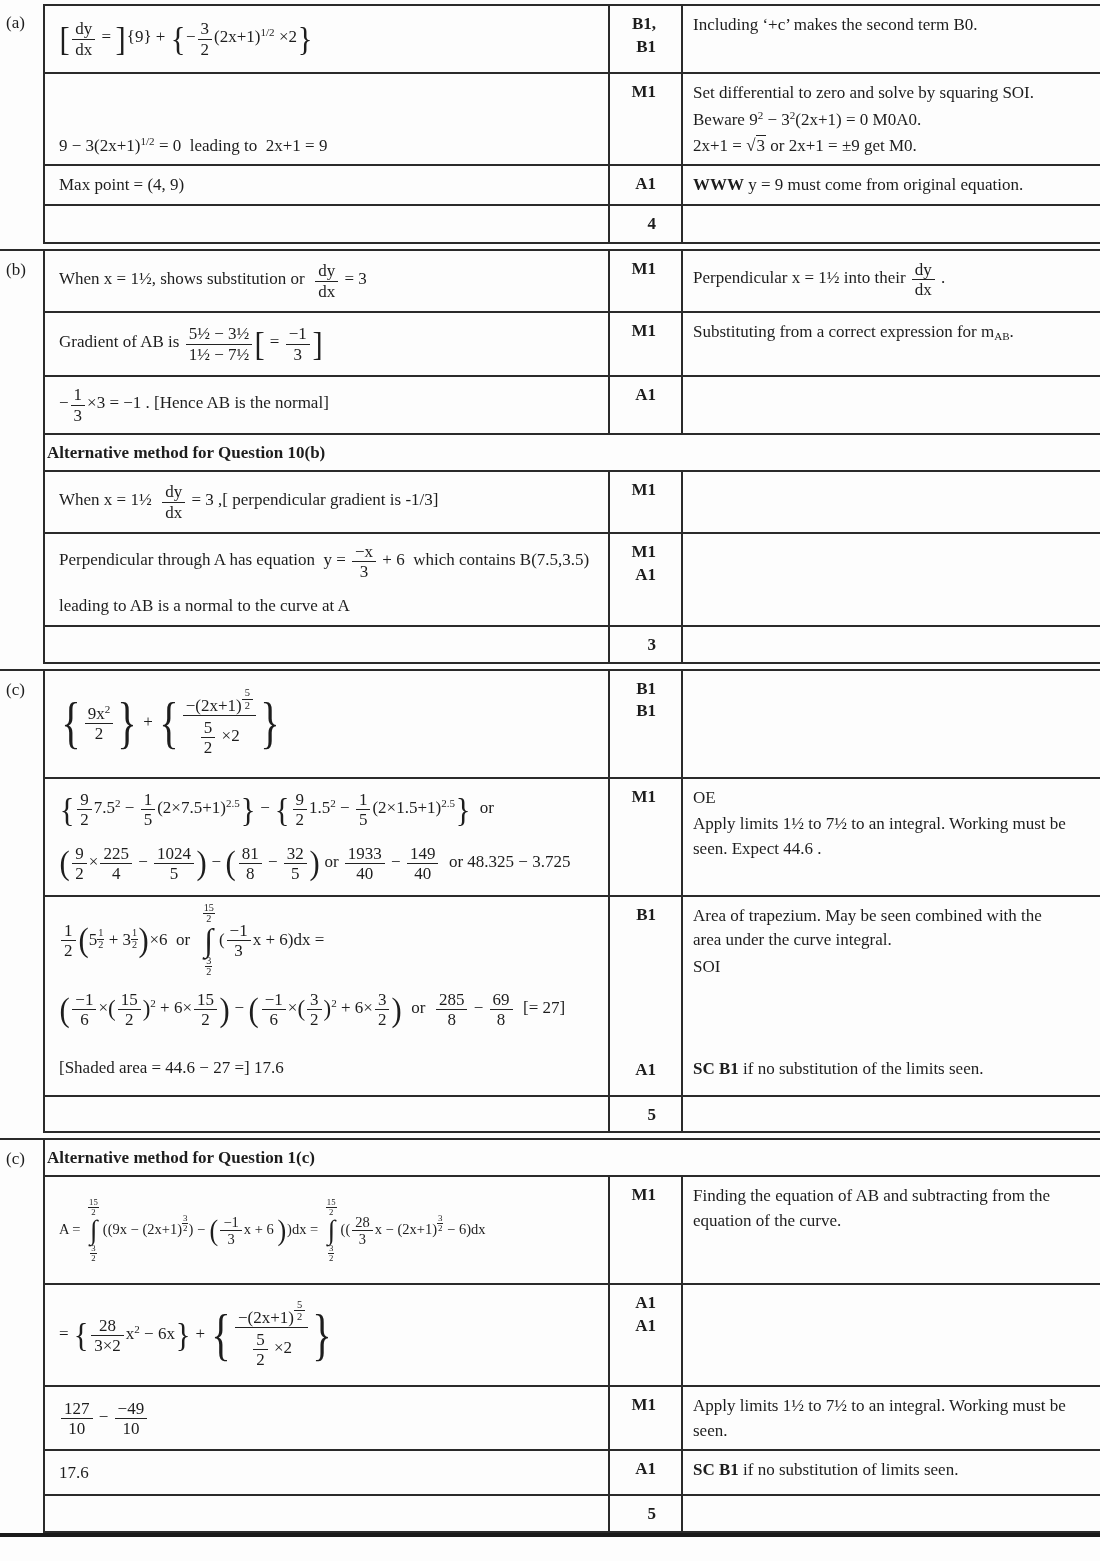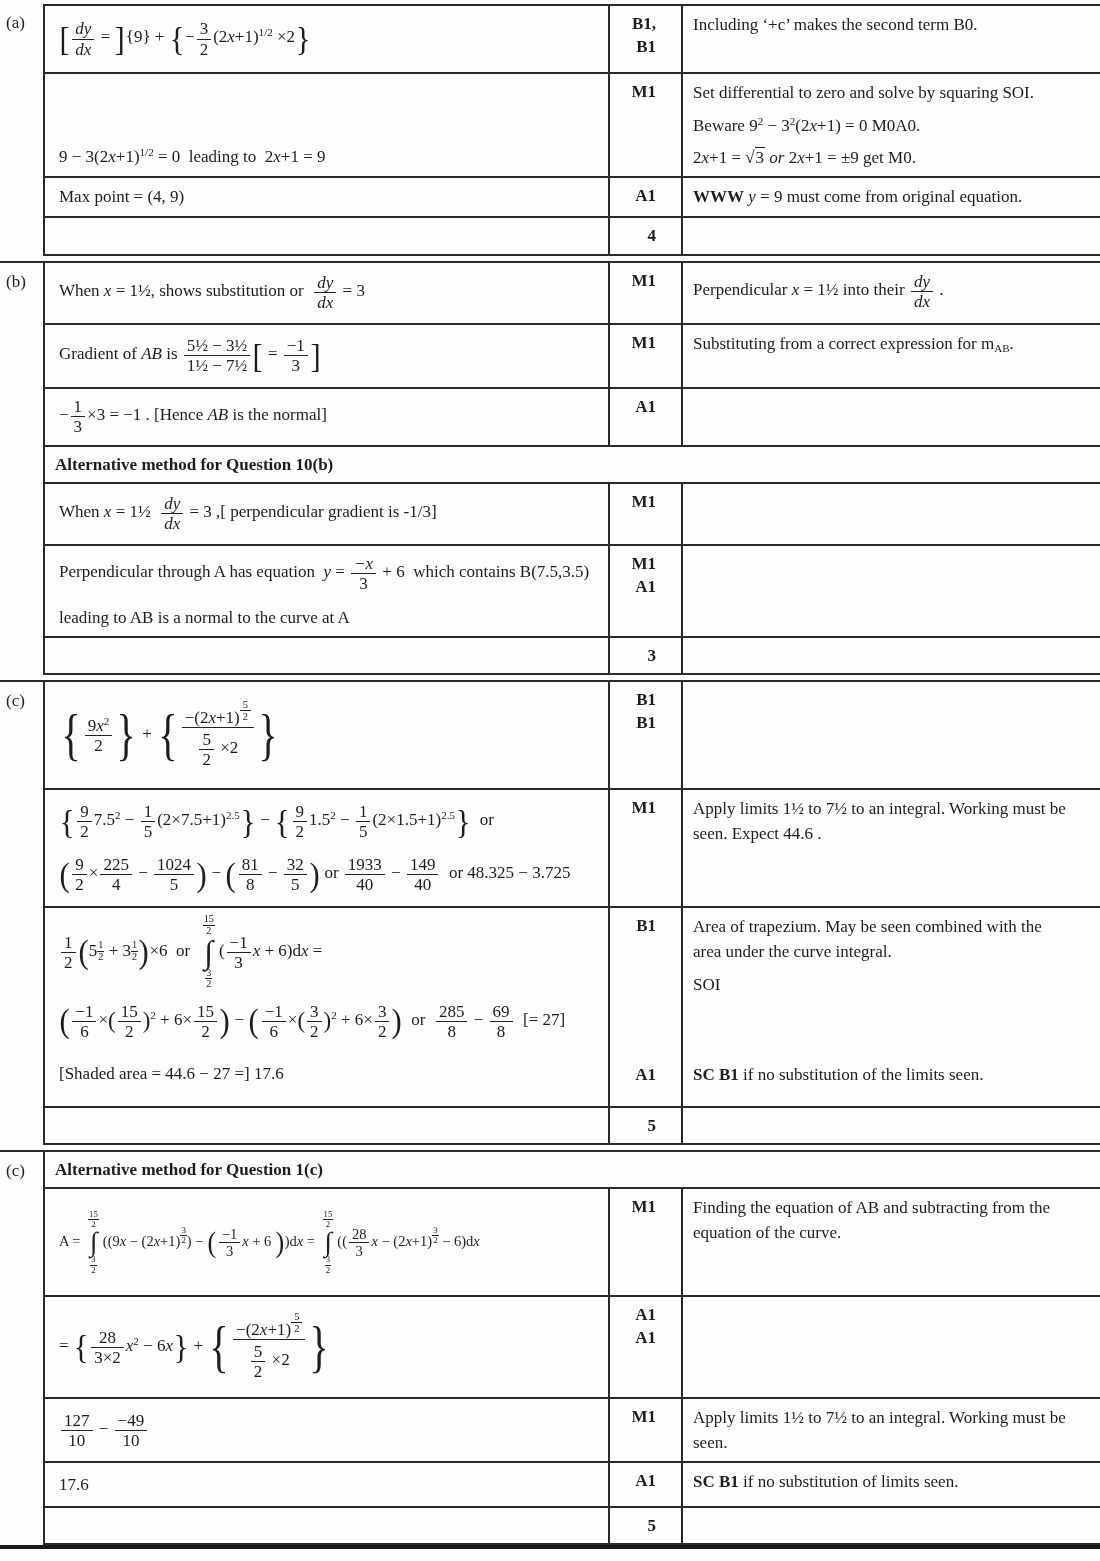--- a/index.html
+++ b/index.html
@@ -10,32 +10,32 @@
   .labelcol{width:45px;flex:0 0 45px;border-right:2px solid #2a2a2a;padding:9px 0 0 6px}
   .tbl{flex:1;display:flex;flex-direction:column;min-width:0}
   .sec-a .tbl{border-top:2px solid #2a2a2a}
   .row{display:flex;align-items:stretch;border-bottom:2px solid #2a2a2a}
   .ans{flex:0 0 565px;border-right:2px solid #2a2a2a;padding:6px 8px 6px 14px;
        display:flex;flex-direction:column;justify-content:center;min-width:0}
   .mks{flex:0 0 73px;border-right:2px solid #2a2a2a;padding:7px 25px 5px 3px;text-align:right;
        font-weight:bold;display:flex;flex-direction:column;align-items:flex-end}
   .mk{white-space:pre-line;line-height:1.35}
   .cmt{flex:1;padding:7px 26px 5px 10px;display:flex;flex-direction:column;min-width:0}
-  .hrow .hdr{padding:8px 0 5px 10px;font-weight:bold;width:100%}
+  .hrow .hdr{padding:8px 0 5px 2px;font-weight:bold;width:100%}
   .split{justify-content:flex-start}
-  .bottom{margin-top:auto;margin-bottom:14px}
+  .bottom{margin-top:auto;margin-bottom:8px}
   .sep{height:7px;border-bottom:2px solid #2a2a2a}
   .bottombar{border-top:4px solid #1a1a1a;height:5px}
   
   .math{line-height:1.5}
   .eq .mline{white-space:pre}
   .mline+.mline{margin-top:10px}
-  .txt .mline+.mline{margin-top:8px}
+  .txt .mline+.mline{margin-top:2px}
   .txt .mline{line-height:1.45}
-  .mi{font-style:italic}
+  .mi{}
   .mb{font-weight:bold}
   .frac{display:inline-block;vertical-align:middle;text-align:center;margin:2px 2px;line-height:1.12}
   .frac .num{display:block;border-bottom:1.4px solid #222;padding:0 3px}
   .frac .den{display:block;padding:0 3px}
   .sfrac{display:inline-block;vertical-align:-0.35em;font-size:0.6em;line-height:1.05;text-align:center}
   .sfrac .num{display:block;border-bottom:1px solid #222;padding:0 1px}
   .sfrac .den{display:block}
   .msup{font-size:0.65em;vertical-align:0.55em;line-height:1}
   .msup .sfrac{font-size:0.95em;vertical-align:-0.3em}
   .msub{font-size:0.65em;vertical-align:-0.25em}
@@ -228,20 +228,21 @@
             <div class="math eq">
               <div class="mline"><span class="bg2">{</span><span class="frac"><span class="num"><span>9</span></span><span class="den"><span>2</span></span></span><span>7.5</span><span class="msup"><span>2</span></span><span> − </span><span class="frac"><span class="num"><span>1</span></span><span class="den"><span>5</span></span></span><span>(2×7.5+1)</span><span class="msup"><span>2.5</span></span><span class="bg2">}</span><span> − </span><span class="bg2">{</span><span class="frac"><span class="num"><span>9</span></span><span class="den"><span>2</span></span></span><span>1.5</span><span class="msup"><span>2</span></span><span> − </span><span class="frac"><span class="num"><span>1</span></span><span class="den"><span>5</span></span></span><span>(2×1.5+1)</span><span class="msup"><span>2.5</span></span><span class="bg2">}</span><span>  or</span></div>
               <div class="mline"><span class="bg2">(</span><span class="frac"><span class="num"><span>9</span></span><span class="den"><span>2</span></span></span><span>×</span><span class="frac"><span class="num"><span>225</span></span><span class="den"><span>4</span></span></span><span> − </span><span class="frac"><span class="num"><span>1024</span></span><span class="den"><span>5</span></span></span><span class="bg2">)</span><span> − </span><span class="bg2">(</span><span class="frac"><span class="num"><span>81</span></span><span class="den"><span>8</span></span></span><span> − </span><span class="frac"><span class="num"><span>32</span></span><span class="den"><span>5</span></span></span><span class="bg2">)</span><span> or </span><span class="frac"><span class="num"><span>1933</span></span><span class="den"><span>40</span></span></span><span> − </span><span class="frac"><span class="num"><span>149</span></span><span class="den"><span>40</span></span></span><span>  or 48.325 − 3.725</span></div>
             </div>
           </div>
         <div class="mks">
             <span class="mk">M1</span>
           </div>
         <div class="cmt">
             <div class="math txt">
+              <div class="mline"><span>OE</span></div>
               <div class="mline"><span>Apply limits 1½ to 7½ to an integral. Working must be seen. Expect 44.6 .</span></div>
             </div>
           </div>
       </div>
       <div class="row" style="min-height:200px">
         <div class="ans split">
           <div class="math eq">
               <div class="mline"><span class="frac"><span class="num"><span>1</span></span><span class="den"><span>2</span></span></span><span class="bg2">(</span><span>5</span><span class="sfrac"><span class="num"><span>1</span></span><span class="den"><span>2</span></span></span><span> + 3</span><span class="sfrac"><span class="num"><span>1</span></span><span class="den"><span>2</span></span></span><span class="bg2">)</span><span>×6  or  </span><span class="mint"><span class="ilim"><span class="sfrac"><span class="num"><span>15</span></span><span class="den"><span>2</span></span></span></span><span class="isym">∫</span><span class="ilim"><span class="sfrac"><span class="num"><span>3</span></span><span class="den"><span>2</span></span></span></span></span><span>(</span><span class="frac"><span class="num"><span>−1</span></span><span class="den"><span>3</span></span></span><span class="mi">x</span><span> + 6)d</span><span class="mi">x</span><span> =</span></div>
               <div class="mline"><span class="bg2">(</span><span class="frac"><span class="num"><span>−1</span></span><span class="den"><span>6</span></span></span><span>×</span><span class="bg1">(</span><span class="frac"><span class="num"><span>15</span></span><span class="den"><span>2</span></span></span><span class="bg1">)</span><span class="msup"><span>2</span></span><span> + 6×</span><span class="frac"><span class="num"><span>15</span></span><span class="den"><span>2</span></span></span><span class="bg2">)</span><span> − </span><span class="bg2">(</span><span class="frac"><span class="num"><span>−1</span></span><span class="den"><span>6</span></span></span><span>×</span><span class="bg1">(</span><span class="frac"><span class="num"><span>3</span></span><span class="den"><span>2</span></span></span><span class="bg1">)</span><span class="msup"><span>2</span></span><span> + 6×</span><span class="frac"><span class="num"><span>3</span></span><span class="den"><span>2</span></span></span><span class="bg2">)</span><span>  or  </span><span class="frac"><span class="num"><span>285</span></span><span class="den"><span>8</span></span></span><span> − </span><span class="frac"><span class="num"><span>69</span></span><span class="den"><span>8</span></span></span><span>  [= 27]</span></div>
             </div>

